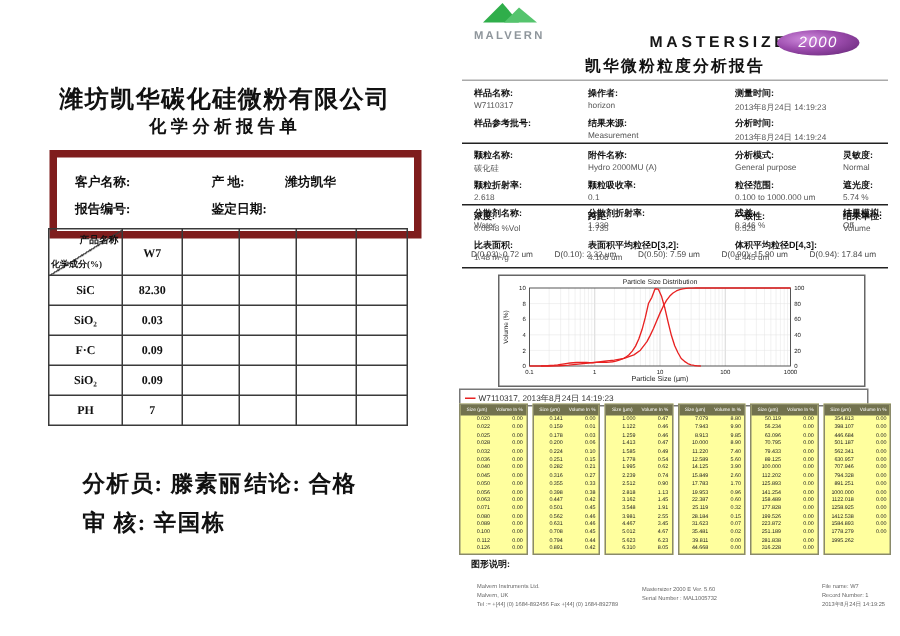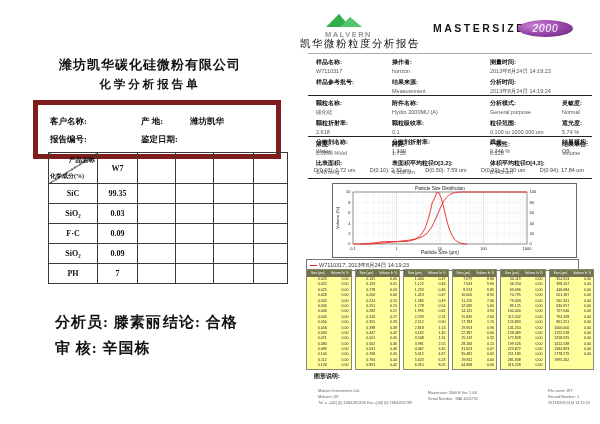--- a/index.html
+++ b/index.html
@@ -2,46 +2,46 @@
 <html><head>
 <meta charset="utf-8">
 <style>
   html,body{margin:0;padding:0;background:#fff;}
   .sheet{position:relative;width:600px;height:424px;background:#ffffff;overflow:hidden;
          font-family:"Liberation Sans","DejaVu Sans",sans-serif;color:#111;}
   
   .left-page{position:absolute;left:0;top:0;width:300px;height:424px;
              font-family:"Liberation Serif","DejaVu Serif",serif;}
   .lp-company{position:absolute;left:0;top:56px;width:300px;text-align:center;
-              font-size:13px;font-weight:bold;letter-spacing:1px;}
+              font-size:16px;font-weight:bold;letter-spacing:1px;}
   .lp-doctitle{position:absolute;left:0;top:77px;width:300px;text-align:center;
                font-size:11.5px;font-weight:bold;letter-spacing:3px;}
   .lp-infobox{position:absolute;left:33px;top:100px;width:238px;height:49px;
               border:5px solid #7f1d1d;}
   .lp-infobox span{position:absolute;font-size:8.5px;font-weight:bold;white-space:nowrap;}
-  .chem-table{position:absolute;left:48px;top:152px;border-collapse:collapse;table-layout:fixed;}
+  .chem-table{position:absolute;left:32px;top:152px;border-collapse:collapse;table-layout:fixed;}
   .chem-table td{border:1px solid #3a3a3a;text-align:center;vertical-align:middle;
                  font-size:8px;font-weight:bold;height:19px;padding:0;}
   .chem-table td.diag{position:relative;height:30px;
      background:linear-gradient(to bottom right,transparent calc(50% - 0.5px),#3a3a3a calc(50% - 0.5px),#3a3a3a calc(50% + 0.5px),transparent calc(50% + 0.5px));}
   .diag .tr-txt{position:absolute;right:2px;top:3px;font-size:6.5px;font-weight:bold;}
   .diag .bl-txt{position:absolute;left:1px;bottom:2px;font-size:6px;font-weight:bold;}
   .lp-sign{position:absolute;font-size:15px;font-weight:bold;letter-spacing:1px;white-space:nowrap;}
   
   .right-page{position:absolute;left:300px;top:0;width:300px;height:424px;}
-  .malvern{position:absolute;left:16px;top:12px;width:56px;text-align:right;}
+  .malvern{position:absolute;left:16px;top:0;width:56px;text-align:left;}
   .malvern-name{font-size:7.5px;font-weight:bold;color:#8f969c;letter-spacing:1.5px;margin-top:-2px;}
   .wordmark{position:absolute;left:133px;top:22px;font-size:10.5px;font-weight:bold;
             letter-spacing:2.5px;color:#151515;}
   .badge2000{position:absolute;left:218px;top:20px;width:55px;height:17px;border-radius:50%;
              background:radial-gradient(ellipse at 35% 35%,#cf8bdd 0%,#9b4bac 45%,#5e2170 100%);
              color:#fff;font-style:italic;font-weight:normal;font-size:10px;text-align:center;
              line-height:17px;letter-spacing:1px;}
-  .rp-title{position:absolute;left:0;top:37px;width:300px;
-            font-size:10.5px;font-weight:normal;letter-spacing:1.5px;}
+  .rp-title{position:absolute;left:0;top:37px;width:300px;text-align:center;
+            font-size:10.5px;font-weight:bold;letter-spacing:1.5px;}
   .rule{position:absolute;left:8px;width:284px;border-top:1px solid #222;}
   .rule.light{border-top:1px solid #aaa;}
   .fblock{position:absolute;left:16px;width:276px;display:grid;column-gap:2px;row-gap:3px;}
   .flabel{font-size:6px;font-weight:bold;color:#111;white-space:nowrap;}
   .fvalue{font-size:5.5px;color:#555;white-space:nowrap;margin-top:1px;min-height:6px;}
   .d-row{position:absolute;left:14px;top:167px;width:270px;display:flex;
          justify-content:space-between;font-size:5.5px;color:#444;}
   .chart-box{position:absolute;left:32px;top:183px;width:243px;height:73px;border:1px solid #666;background:#fff;}
   .legend-box{position:absolute;left:6px;top:259px;width:268px;height:10px;border:1px solid #777;
               font-size:5.5px;color:#333;display:flex;align-items:center;padding-left:3px;}
@@ -88,21 +88,21 @@
             <span class="bl-txt">化学成分(%)</span>
           </td>
           <td>W7</td>
           <td></td>
           <td></td>
           <td></td>
           <td></td>
         </tr>
       <tr>
             <td>SiC</td>
-            <td>99.35</td>
+            <td>82.30</td>
             <td></td>
             <td></td>
             <td></td>
             <td></td>
           </tr>
           <tr>
             <td>SiO₂</td>
             <td>0.03</td>
             <td></td>
             <td></td>

